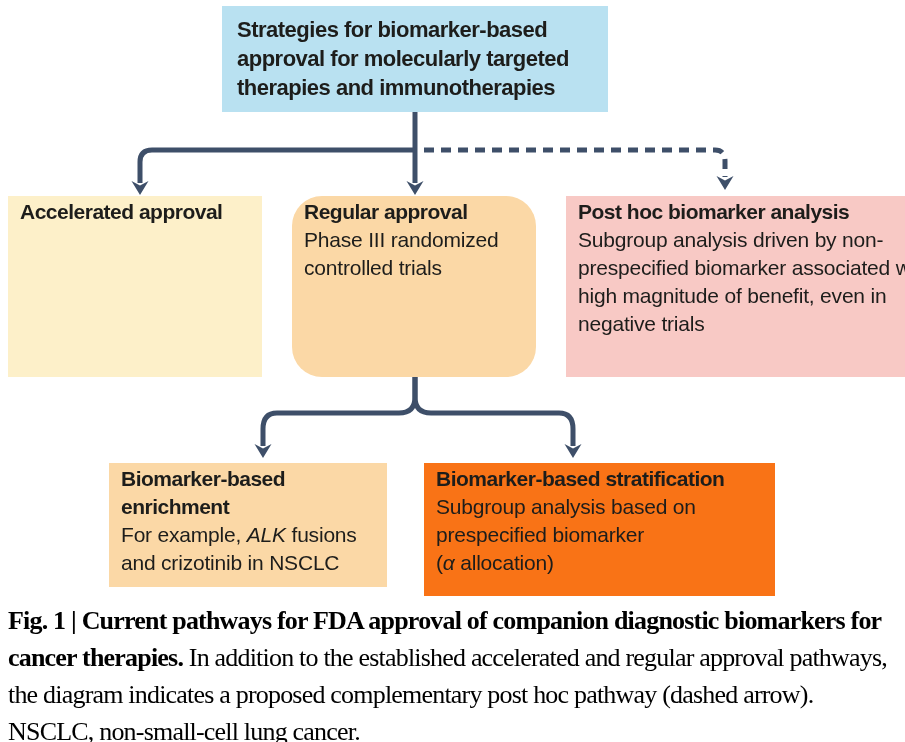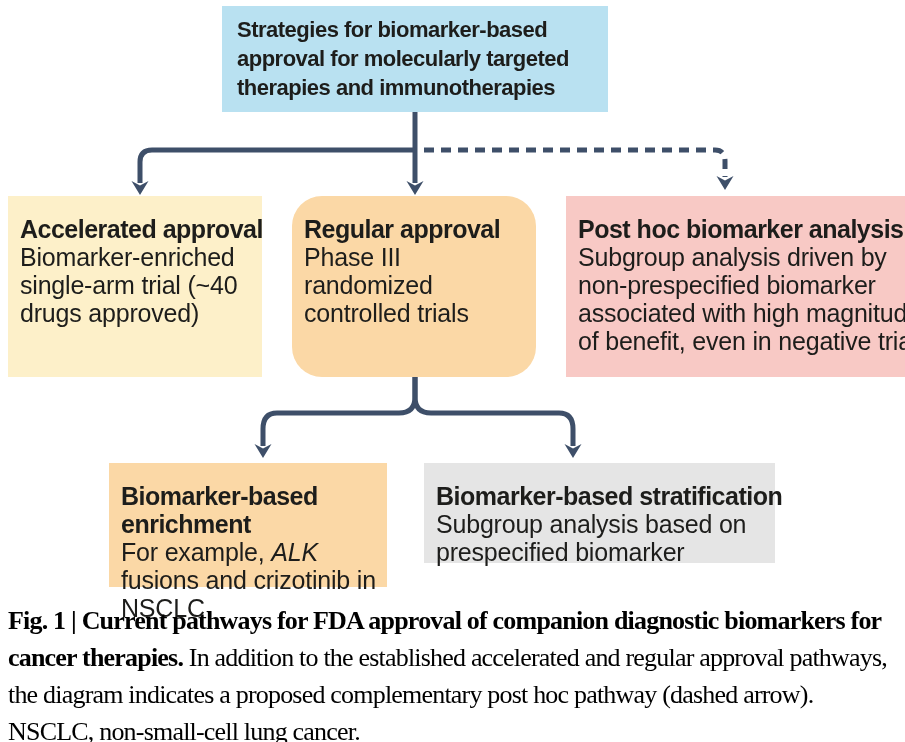--- a/index.html
+++ b/index.html
@@ -12,45 +12,45 @@
     width: 905px;
     height: 742px;
     background: #ffffff;
     overflow: hidden;
     font-family: "Liberation Sans", sans-serif;
     color: #1d1d1b;
   }
   .box {
     position: absolute;
     box-sizing: border-box;
-    font-size: 25px;
+    font-size: 21px;
     line-height: 28px;
     letter-spacing: -0.2px;
-    padding: 19px 5px 9px 12px;
+    padding: 2px 5px 9px 12px;
   }
   .box .title {
     display: block;
     font-weight: 700;
     letter-spacing: -0.5px;
   }
   .box .title.nowrap { white-space: nowrap; }
   .box .body { display: block; }
   .blk { display: block; }
 
   .box-root {
     left: 222px; top: 6px; width: 386px; height: 106px;
     background: #b9e1f1;
     font-size: 22px; line-height: 29px;
     padding: 9px 10px 20px 15px;
   }
   .box-accelerated { left: 8px;   top: 196px; width: 254px; height: 181px; background: #fdf0c9; }
   .box-regular     { left: 292px; top: 196px; width: 244px; height: 181px; background: #fbd8a6; border-radius: 30px; }
   .box-posthoc     { left: 566px; top: 196px; width: 372px; height: 181px; background: #f8c9c5; }
   .box-enrichment  { left: 109px; top: 463px; width: 278px; height: 124px; background: #fbd8a6; }
-  .box-stratification { left: 424px; top: 463px; width: 351px; height: 100px; background: #e5e5e5; }
+  .box-stratification { left: 424px; top: 463px; width: 351px; height: 133px; background: #f97316; }
 
   .connectors {
     position: absolute;
     left: 0; top: 0;
     pointer-events: none;
   }
   .conn {
     stroke: #3e4f69;
     stroke-width: 5;
     fill: none;
@@ -93,21 +93,20 @@
     <path class="conn" d="M415,377 L415,397 Q415,413 431,413 L559,413 Q573,413 573,429 L573,446"></path>
     <polygon class="arrowhead" points="573,458 564.5,444 573,448.5 581.5,444"></polygon>
   </svg>
 
   <div class="box box-root">
     <span class="title">Strategies for biomarker-based approval for molecularly targeted therapies and immunotherapies</span>
   </div>
 
   <div class="box box-accelerated">
     <span class="title nowrap">Accelerated approval</span>
-    <span class="body">Biomarker-enriched single-arm trial (~40 drugs approved)</span>
   </div>
 
   <div class="box box-regular">
     <span class="title nowrap">Regular approval</span>
     <span class="body">Phase III randomized controlled trials</span>
   </div>
 
   <div class="box box-posthoc">
     <span class="title nowrap">Post hoc biomarker analysis</span>
     <span class="body">Subgroup analysis driven by non-prespecified biomarker associated with high magnitude of benefit, even in negative trials</span>
@@ -115,20 +114,21 @@
 
   <div class="box box-enrichment">
     <span class="title">Biomarker-based enrichment</span>
     <span class="body"><span>For example, </span><em>ALK</em><span> fusions and crizotinib in NSCLC</span></span>
   </div>
 
   <div class="box box-stratification">
     <span class="title nowrap">Biomarker-based stratification</span>
     <span class="body">
       <span class="blk">Subgroup analysis based on prespecified biomarker</span>
+      <span class="blk"><span>(</span><em>α</em><span> allocation)</span></span>
     </span>
   </div>
 
   <p class="caption">
     <strong>Fig. 1 | Current pathways for FDA approval of companion diagnostic biomarkers for cancer therapies.</strong>
     <span>In addition to the established accelerated and regular approval pathways, the diagram indicates a proposed complementary post hoc pathway (dashed arrow). NSCLC, non-small-cell lung cancer.</span>
   </p>
 
 </div>
 

